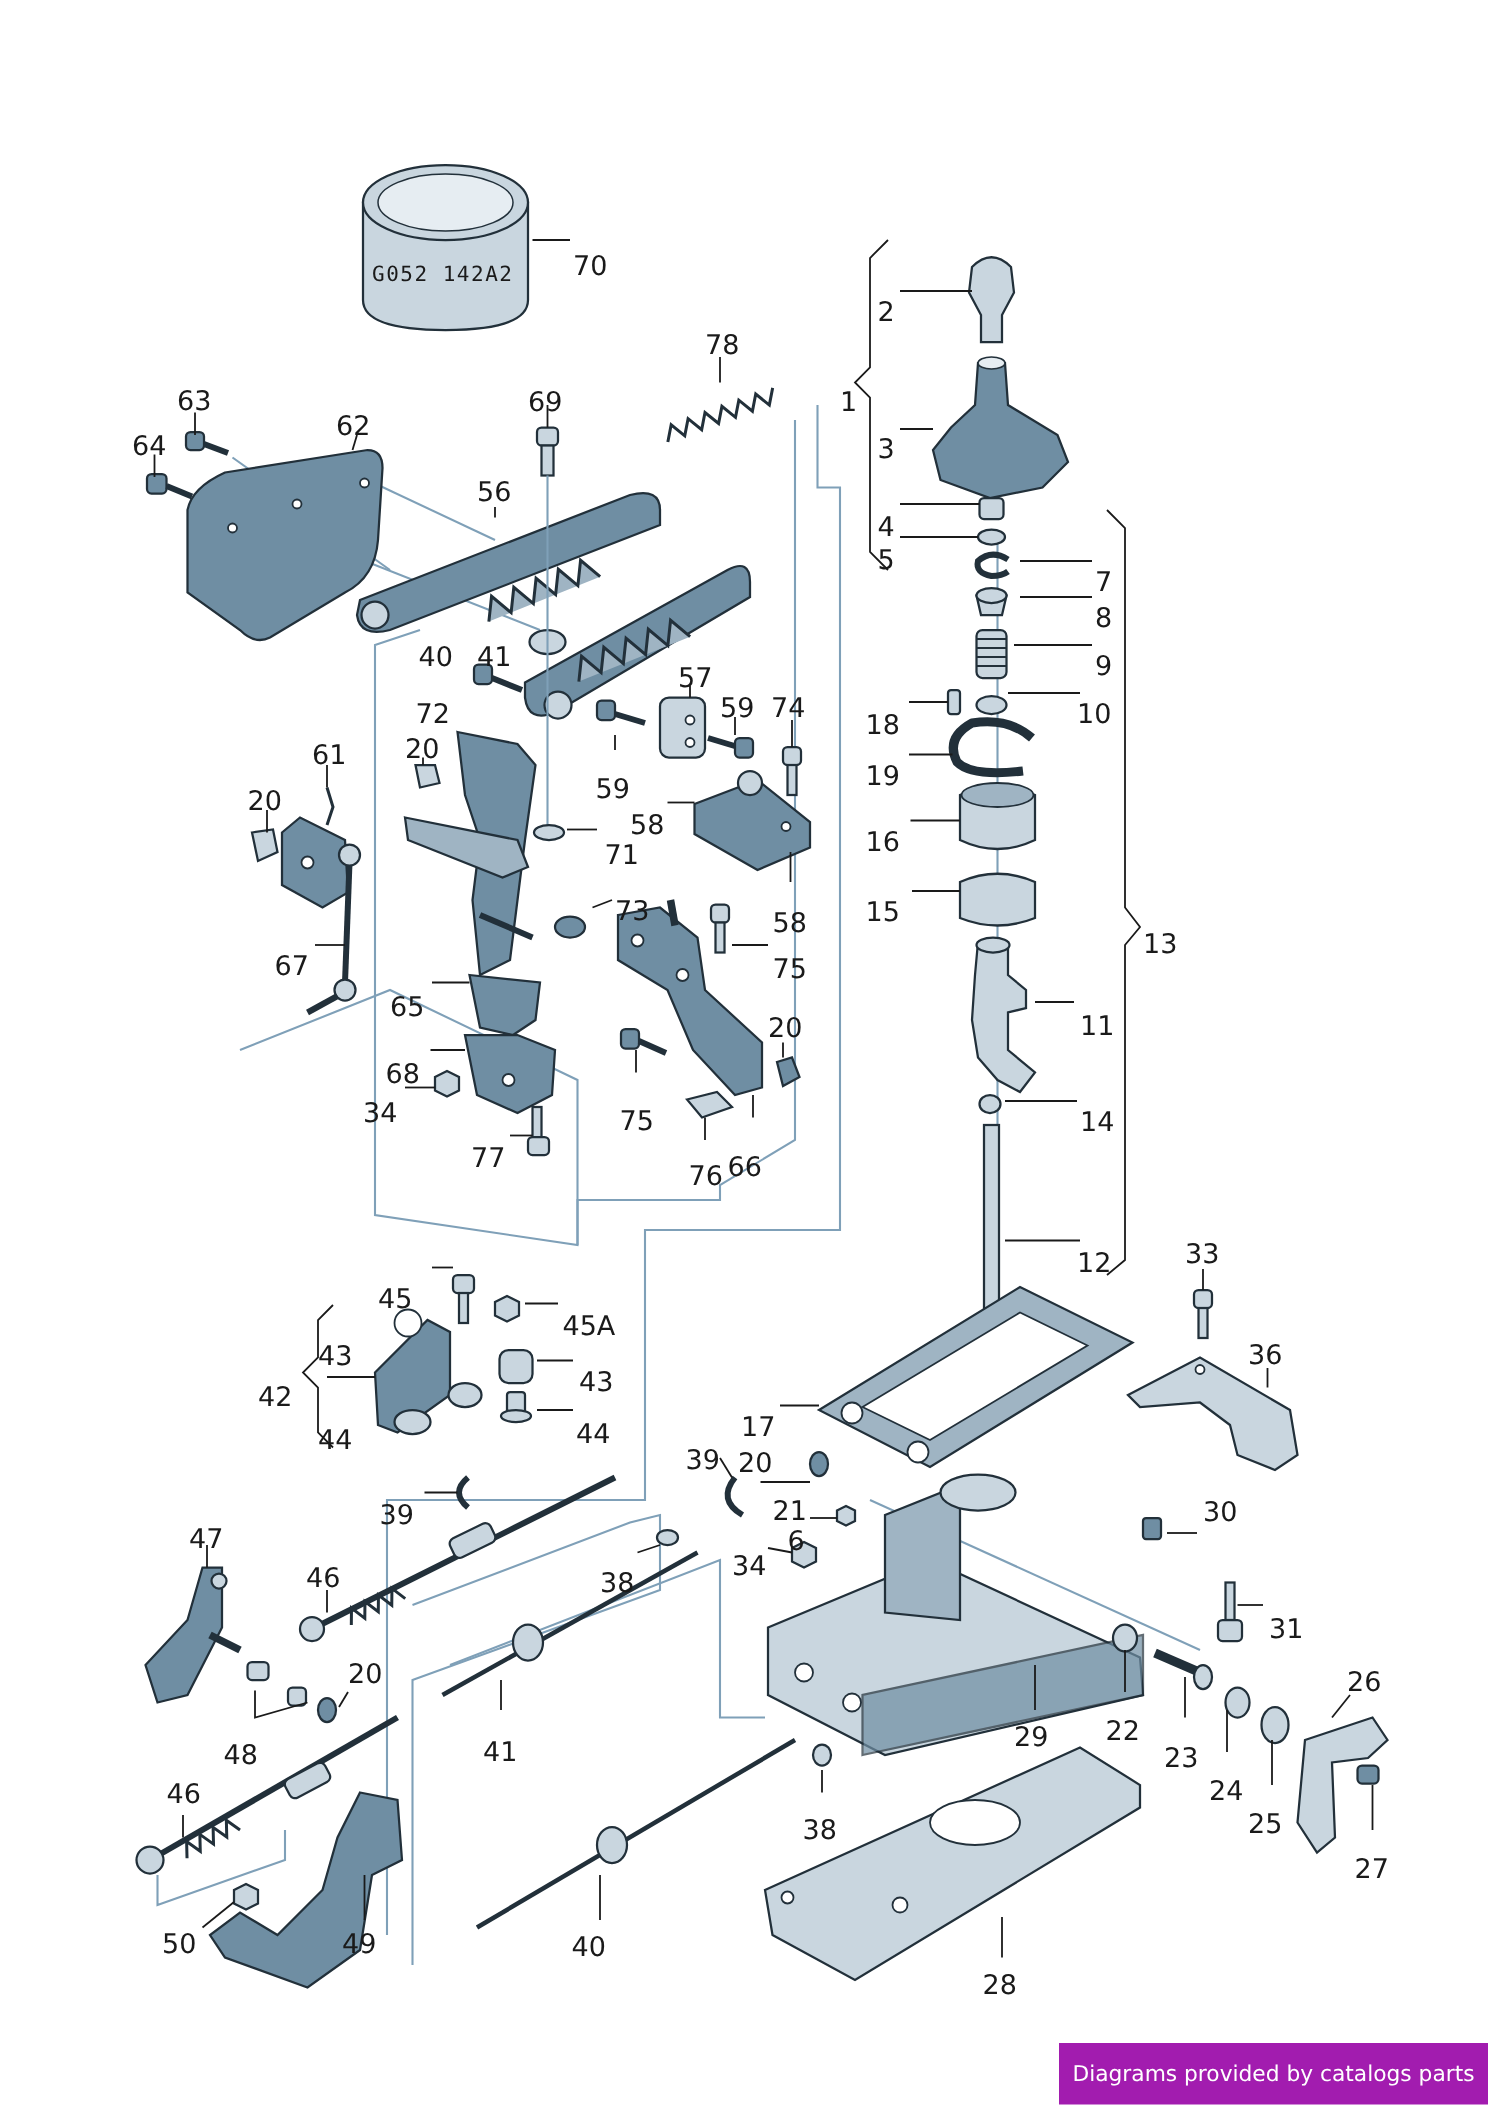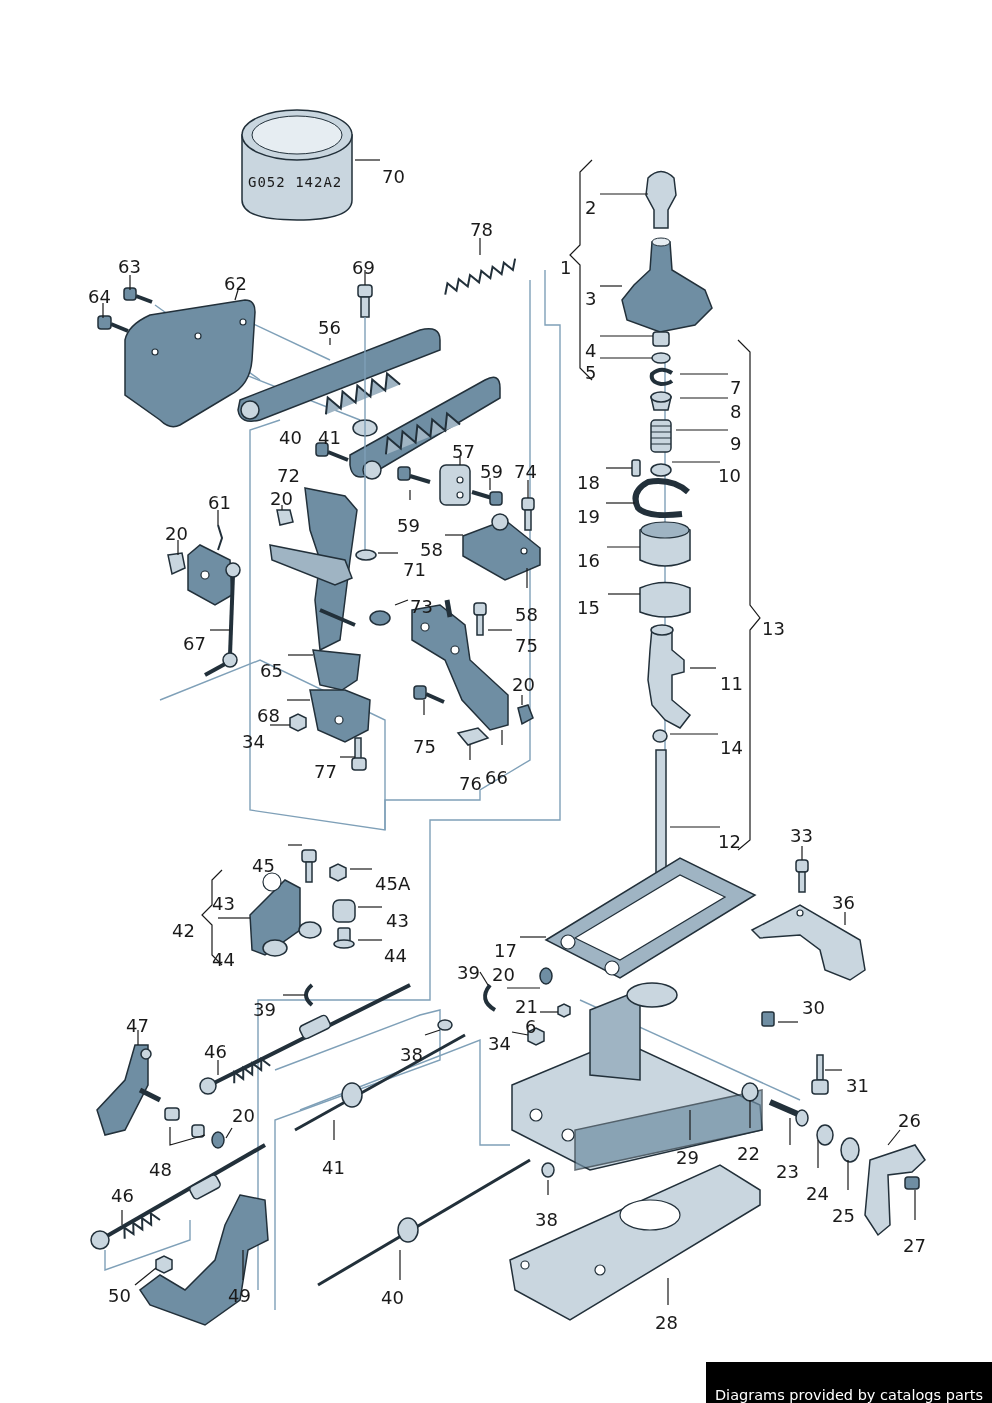--- a/index.html
+++ b/index.html
@@ -7,22 +7,22 @@
   #diagram { position:absolute; left:0; top:0; width:992px; height:1403px; }
   .lbl { font-family:"DejaVu Sans", sans-serif; font-size:18px; fill:#1a1a1a; }
   .can-text { font-family:"DejaVu Sans Mono", monospace; font-size:14px; fill:#1a1a1a; letter-spacing:1px; }
   .leader { stroke:#1a1a1a; stroke-width:1.2; fill:none; }
   .guide { stroke:#7fa0b8; stroke-width:1.4; fill:none; }
   .part { fill:#6f8ea3; stroke:#22303a; stroke-width:1.5; }
   .part-light { fill:#c9d6df; stroke:#22303a; stroke-width:1.5; }
   .part-mid { fill:#9fb4c3; stroke:#22303a; stroke-width:1.5; }
   .hole { fill:#ffffff; stroke:#22303a; stroke-width:1.2; }
   .bracket { stroke:#1a1a1a; stroke-width:1.2; fill:none; }
-  #footer { position:absolute; left:706px; top:1362px; width:286px; height:41px; background:#000000; color:#ffffff;
-            font-family:"DejaVu Sans", sans-serif; font-size:14.5px; display:flex; align-items:flex-end; justify-content:center; }
+  #footer { position:absolute; left:706px; top:1362px; width:286px; height:41px; background:#a21caf; color:#ffffff;
+            font-family:"DejaVu Sans", sans-serif; font-size:14.5px; display:flex; align-items:center; justify-content:center; }
 </style>
 </head>
 <body>
 
 <svg id="diagram" viewBox="0 0 992 1403" xmlns="http://www.w3.org/2000/svg">
 
   <g>
     <polyline class="guide" points="545,270 545,325 560,325 560,820 430,820 430,1000 258,1000 258,1290"></polyline>
     <polyline class="guide" points="530,280 530,760 480,790 480,800 385,800 385,830 250,810 250,430 280,420"></polyline>
     <polyline class="guide" points="160,700 260,660 385,720 385,830"></polyline>

